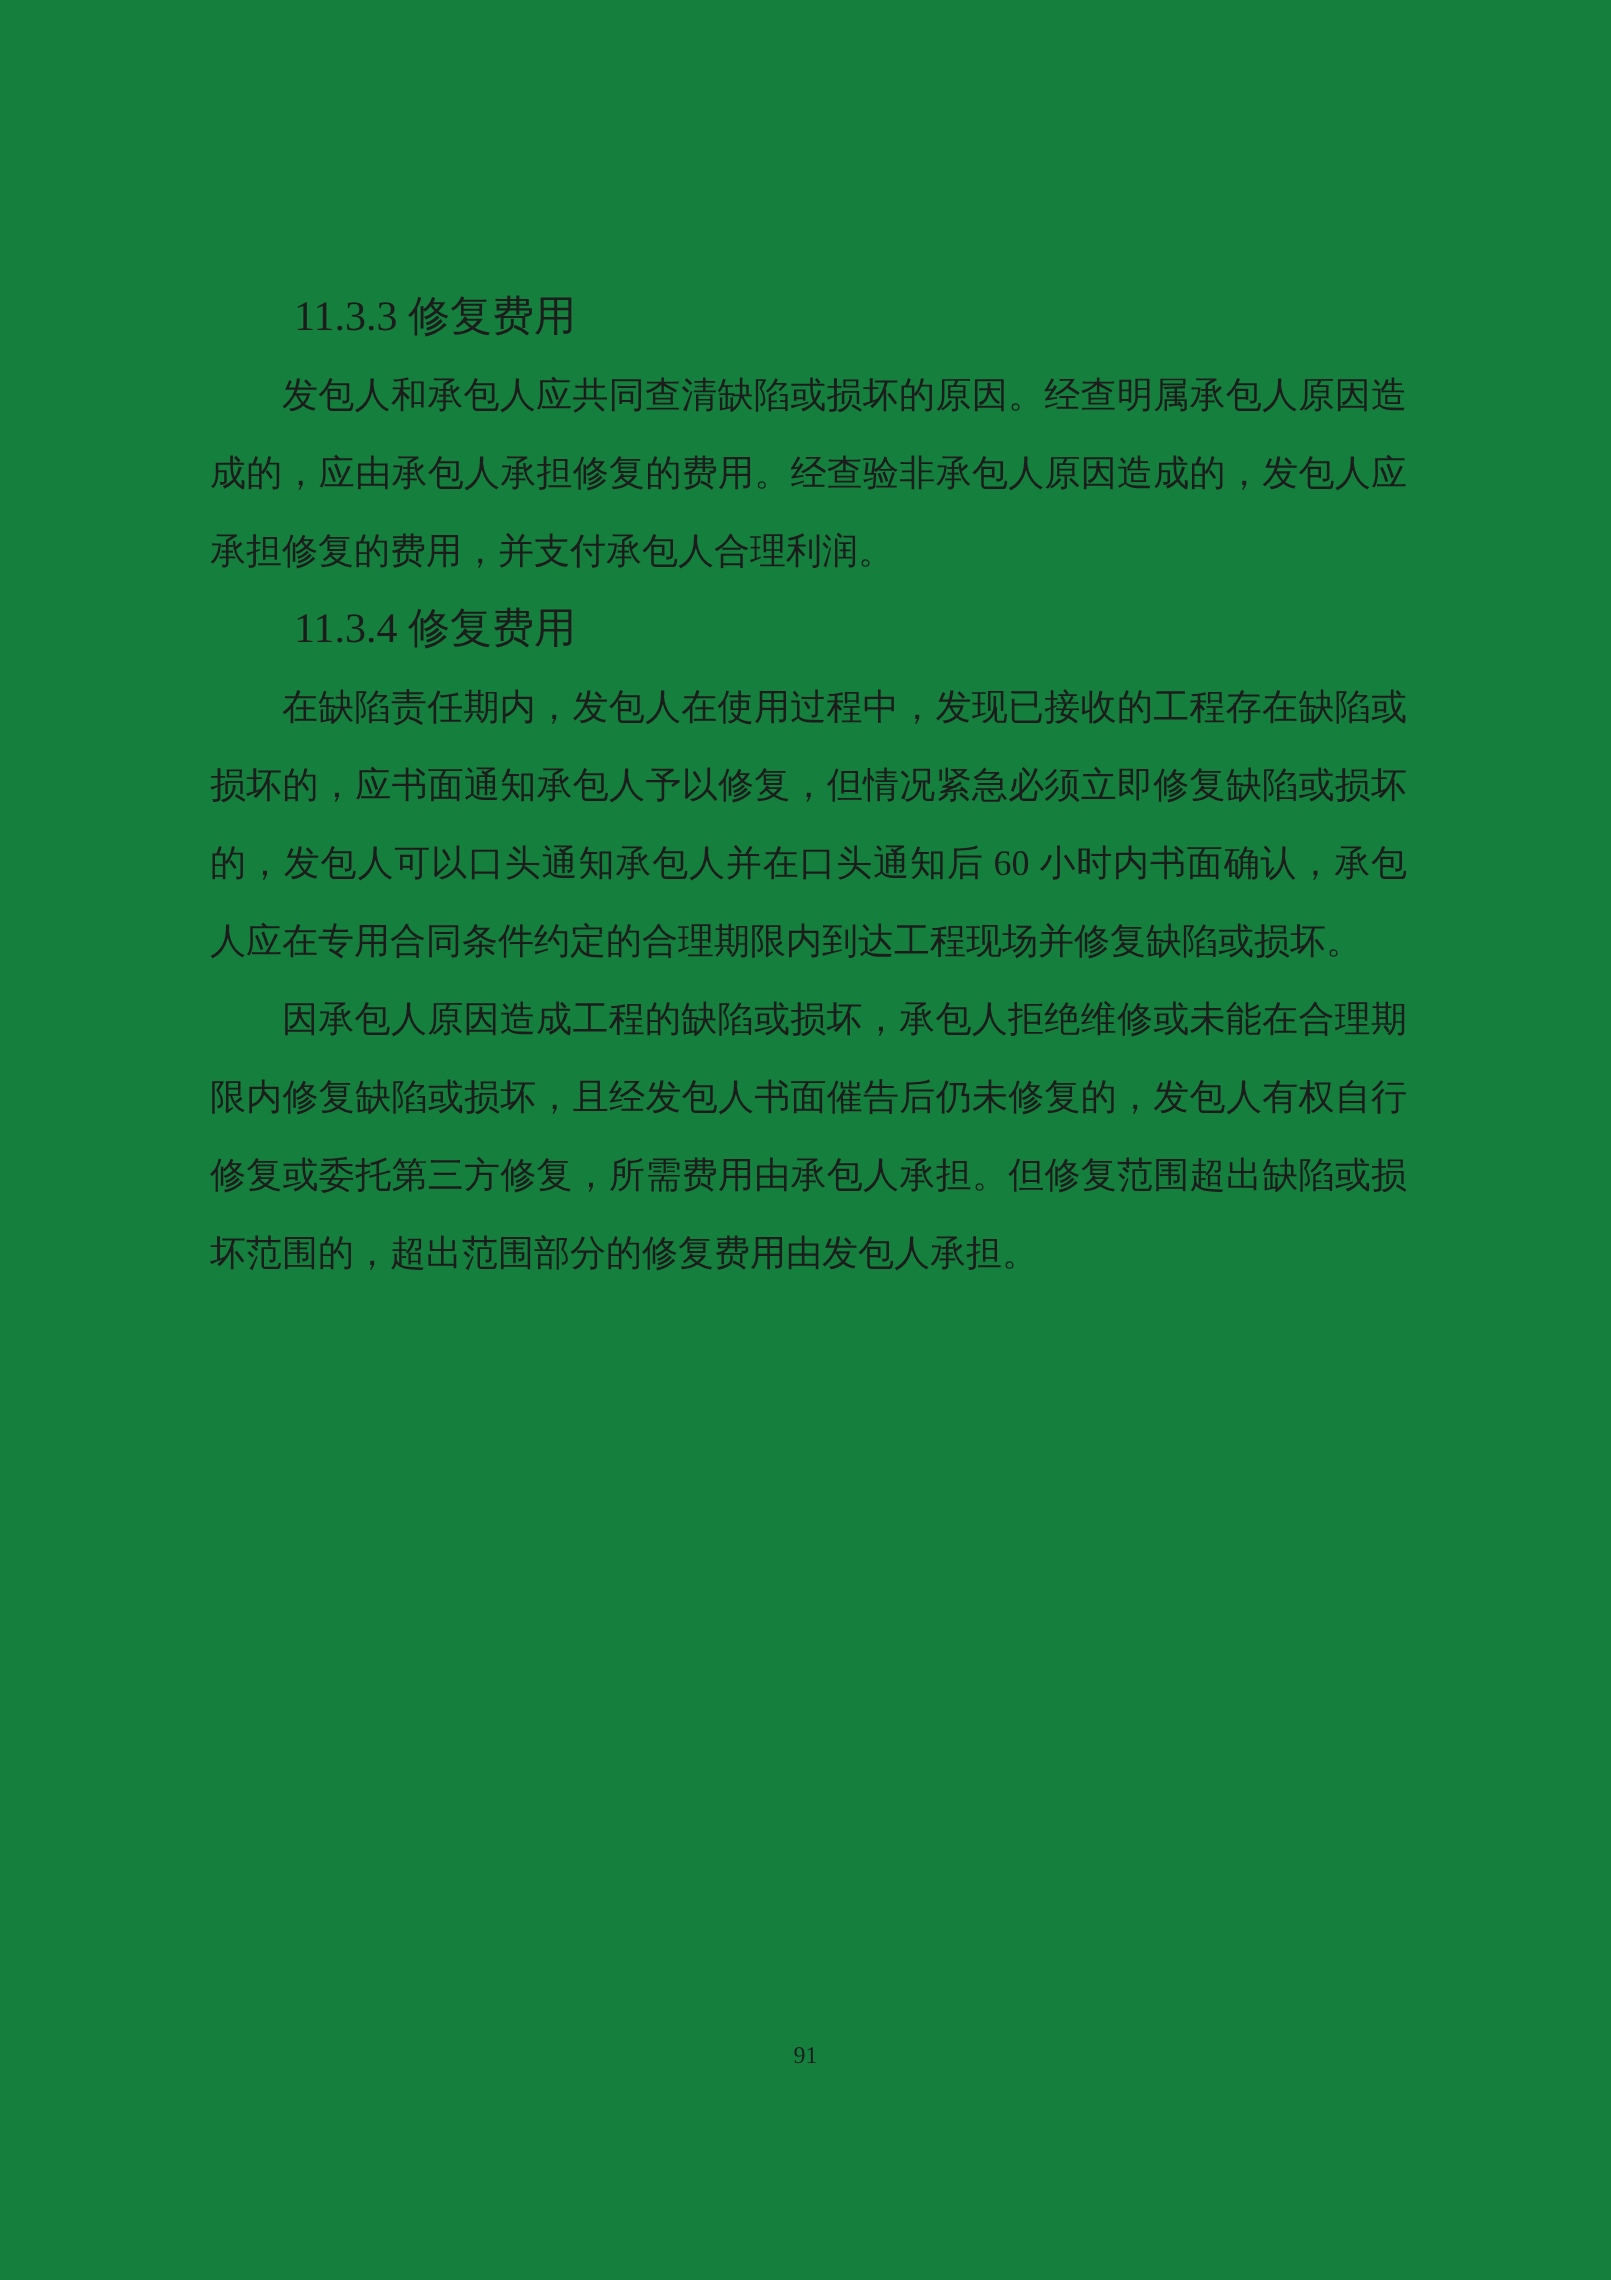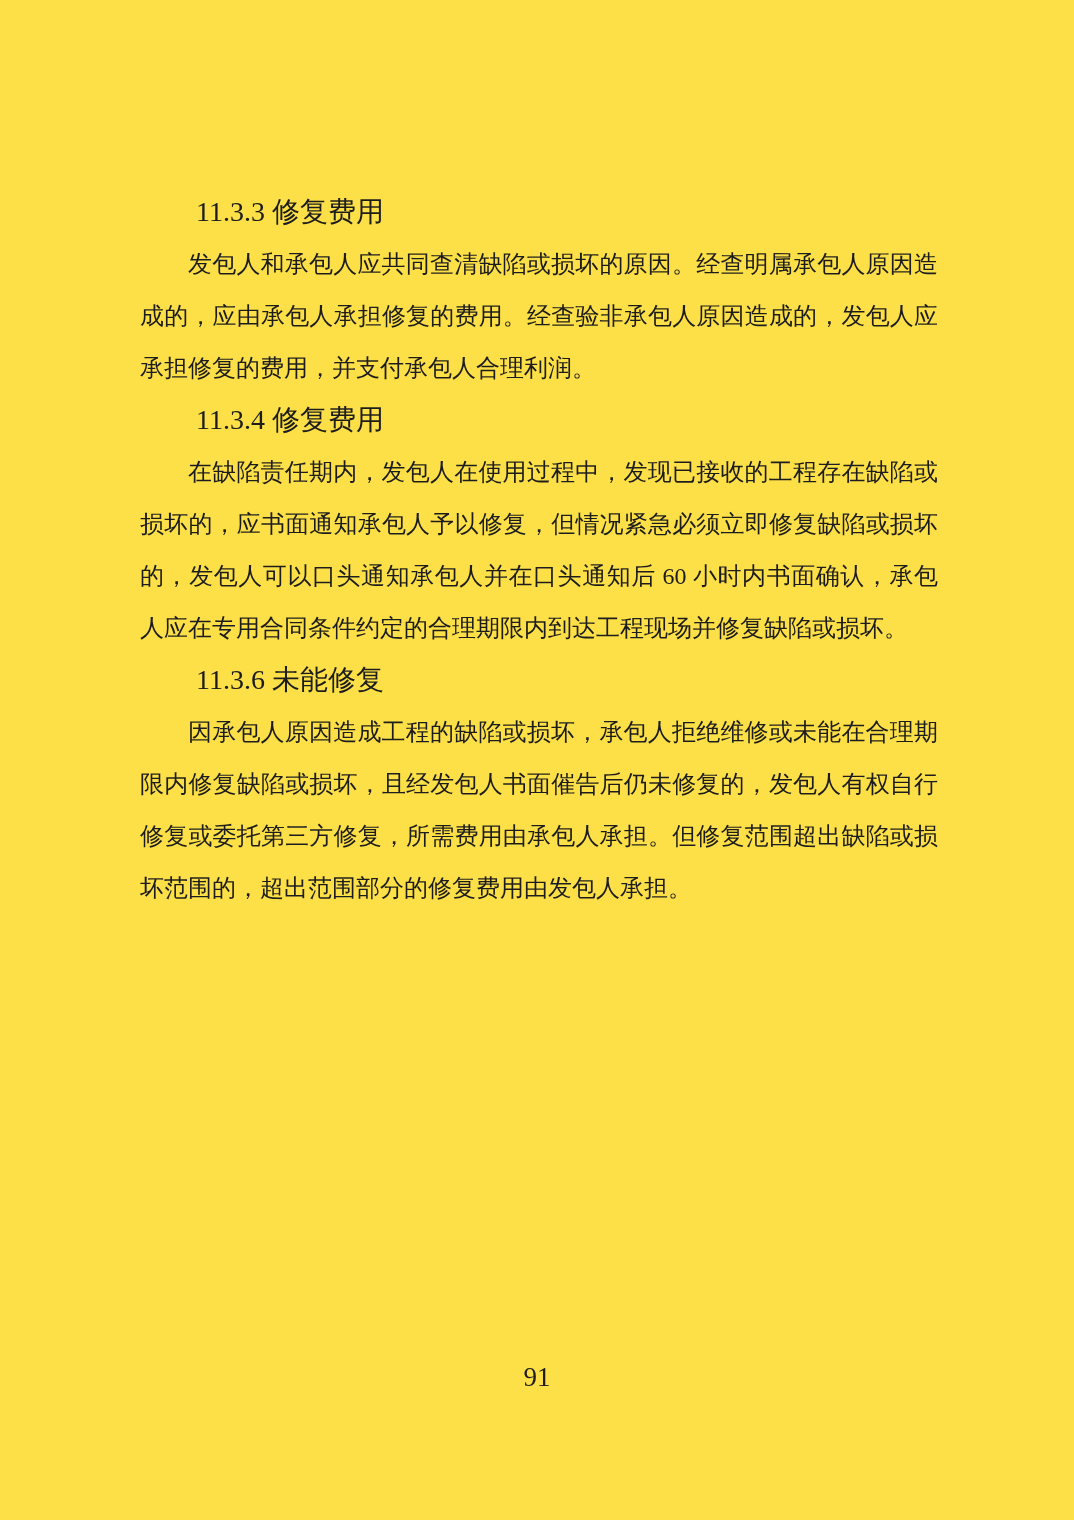--- a/index.html
+++ b/index.html
@@ -4,21 +4,21 @@
 <style>
   html, body {
     margin: 0;
     padding: 0;
     background: #ffffff;
   }
   .page {
     position: relative;
     width: 1074px;
     height: 1520px;
-    background: #fde047;
+    background: #15803d;
     overflow: hidden;
     font-family: "Liberation Serif", "DejaVu Serif", serif;
   }
   .content {
     position: absolute;
     left: 140px;
     top: 186px;
     width: 798px;
     color: #1c1c1c;
   }
@@ -36,21 +36,21 @@
     text-indent: 2em;
     text-align: justify;
     margin: 0;
   }
   .page-number {
     position: absolute;
     left: 0;
     right: 0;
     top: 1362px;
     text-align: center;
-    font-size: 27px;
+    font-size: 16px;
     color: #1c1c1c;
   }
 </style>
 </head>
 <body>
 
 <div class="page">
   <div class="content">
 
     <div>
@@ -58,20 +58,19 @@
       <p class="sec-body">发包人和承包人应共同查清缺陷或损坏的原因。经查明属承包人原因造成的，应由承包人承担修复的费用。经查验非承包人原因造成的，发包人应承担修复的费用，并支付承包人合理利润。</p>
     </div>
 
     <div>
       <h3 class="sec-heading">11.3.4 修复费用</h3>
       <p class="sec-body">在缺陷责任期内，发包人在使用过程中，发现已接收的工程存在缺陷或损坏的，应书面通知承包人予以修复，但情况紧急必须立即修复缺陷或损坏的，发包人可以口头通知承包人并在口头通知后 60 小时内书面确认，承包人应在专用合同条件约定的合理期限内到达工程现场并修复缺陷或损坏。</p>
     </div>
 
 
     <div>
-      <h3 class="sec-heading">11.3.6 未能修复</h3>
       <p class="sec-body">因承包人原因造成工程的缺陷或损坏，承包人拒绝维修或未能在合理期限内修复缺陷或损坏，且经发包人书面催告后仍未修复的，发包人有权自行修复或委托第三方修复，所需费用由承包人承担。但修复范围超出缺陷或损坏范围的，超出范围部分的修复费用由发包人承担。</p>
     </div>
 
   </div>
 
   <div class="page-number">91</div>
 </div>
 
 </body></html>

